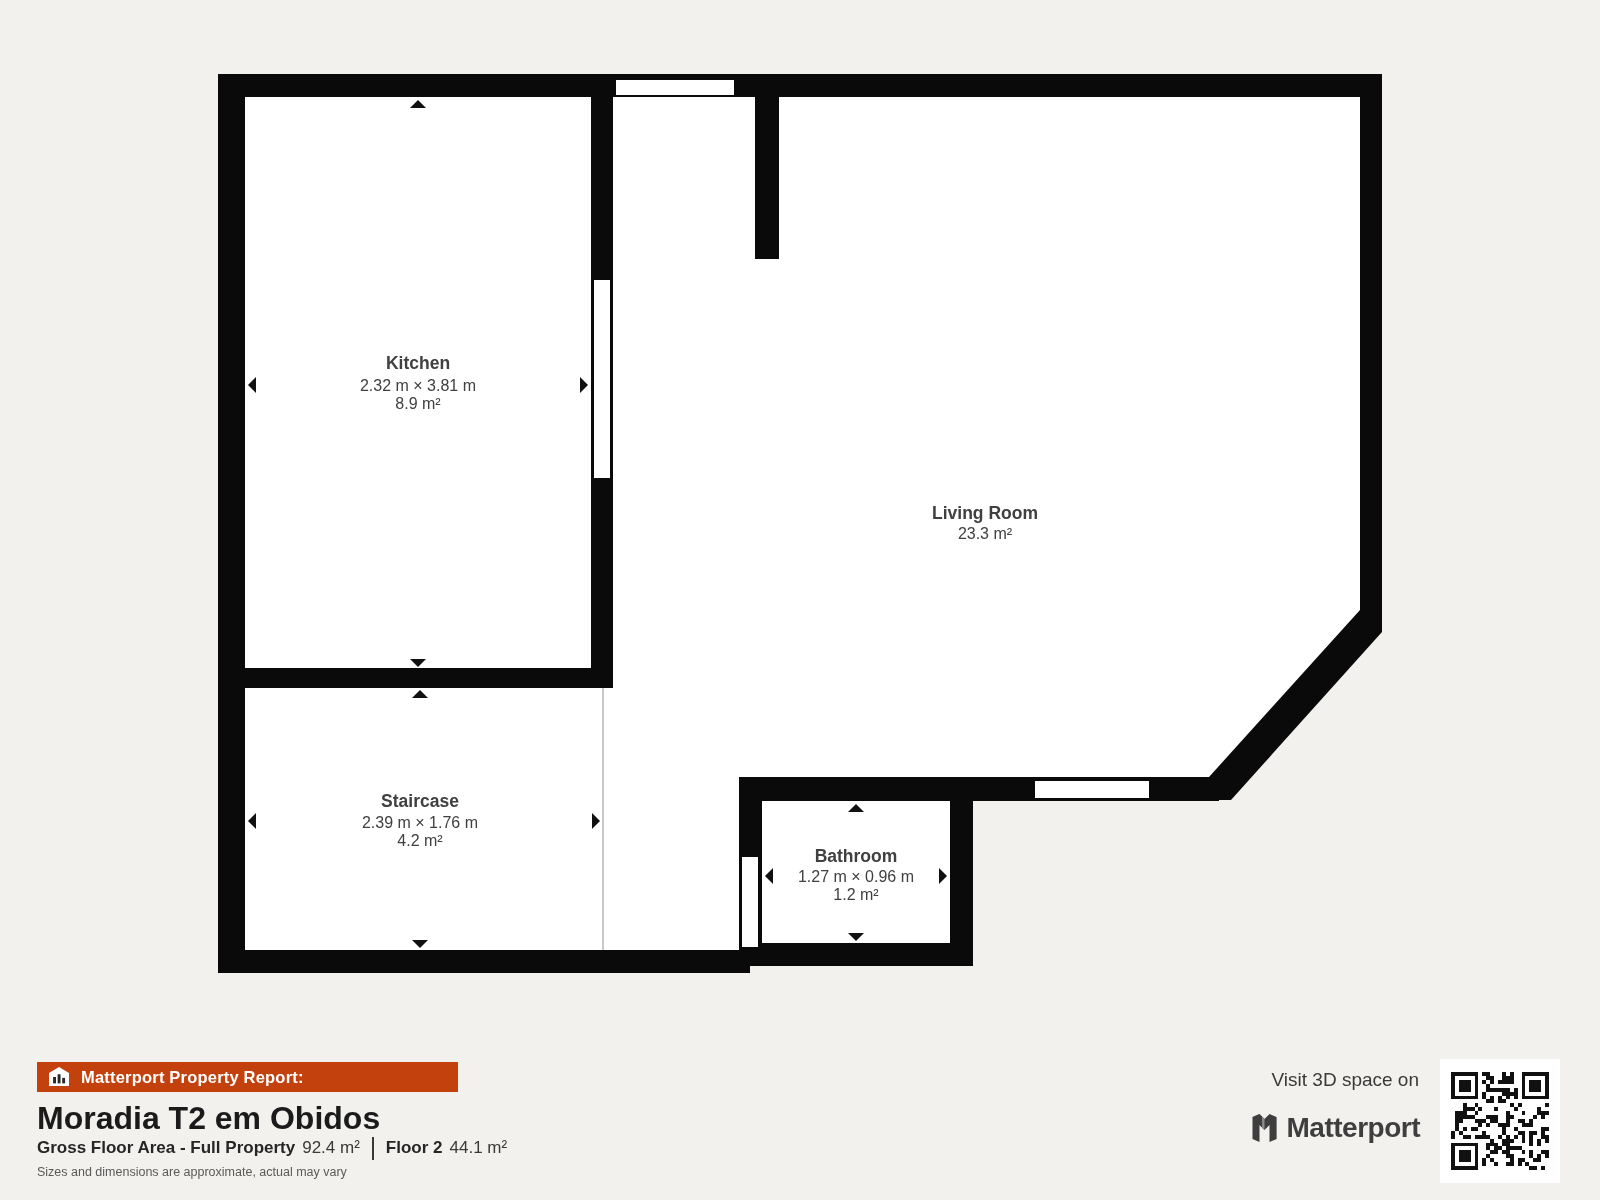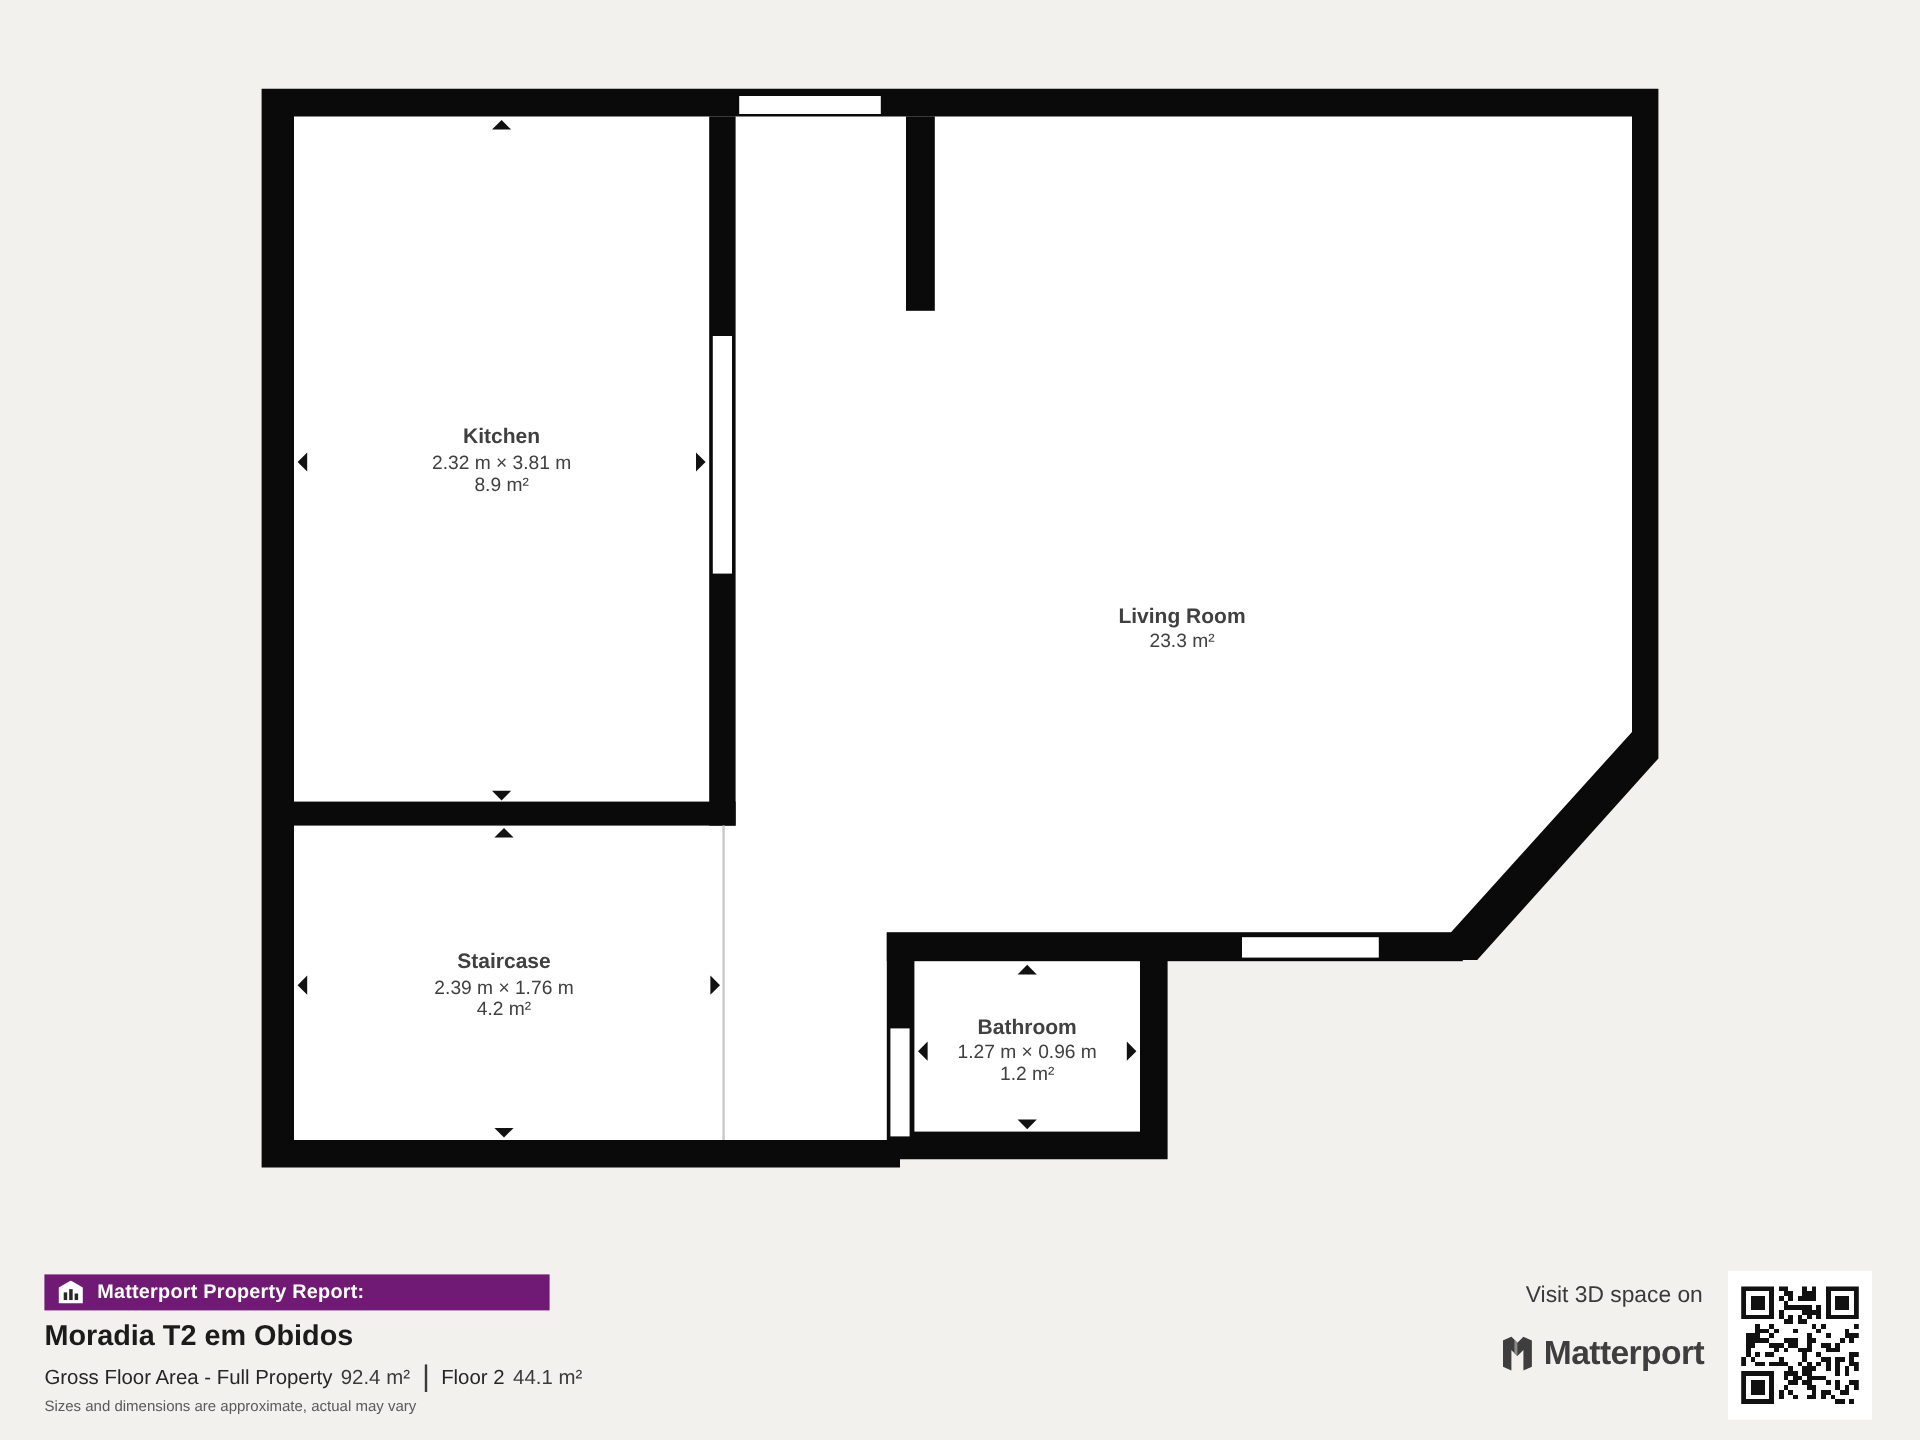--- a/index.html
+++ b/index.html
@@ -8,32 +8,32 @@
     background:#f2f1ee;
     font-family:"Liberation Sans","DejaVu Sans",sans-serif;
   }
   svg text{fill:#404040;}
   .room-name{font-size:17.5px;font-weight:bold;}
   .room-dims{font-size:16px;}
   .room-area{font-size:16px;}
 
   .report-bar{
     position:absolute;left:37px;top:1062px;width:421px;height:30px;
-    background:#701a75;display:flex;align-items:center;padding-left:11px;box-sizing:border-box;
+    background:#c2410c;display:flex;align-items:center;padding-left:11px;box-sizing:border-box;
   }
   .report-bar .bar-label{
     color:#ffffff;font-size:16.5px;font-weight:bold;margin-left:11px;letter-spacing:.2px;
   }
   .report-title{
-    position:absolute;left:37px;top:1100px;font-size:24px;font-weight:bold;color:#1b1b1b;
+    position:absolute;left:37px;top:1100px;font-size:32px;font-weight:bold;color:#1b1b1b;
   }
   .report-stats{
     position:absolute;left:37px;top:1136px;height:24px;display:flex;align-items:center;font-size:17px;
   }
-  .stat-label{font-weight:normal;color:#262626;}
+  .stat-label{font-weight:bold;color:#262626;}
   .stat-value{color:#3a3a3a;margin-left:7px;}
   .stat-divider{width:2px;height:23px;background:#3a3a3a;margin:0 12px;}
   .report-disclaimer{
     position:absolute;left:37px;top:1165px;font-size:12.5px;color:#5a5a5a;
   }
   .visit-text{
     position:absolute;right:181px;top:1069px;font-size:19px;color:#3a3a3a;
   }
   .brand-row{
     position:absolute;right:180px;top:1113px;display:flex;align-items:flex-end;gap:9px;

